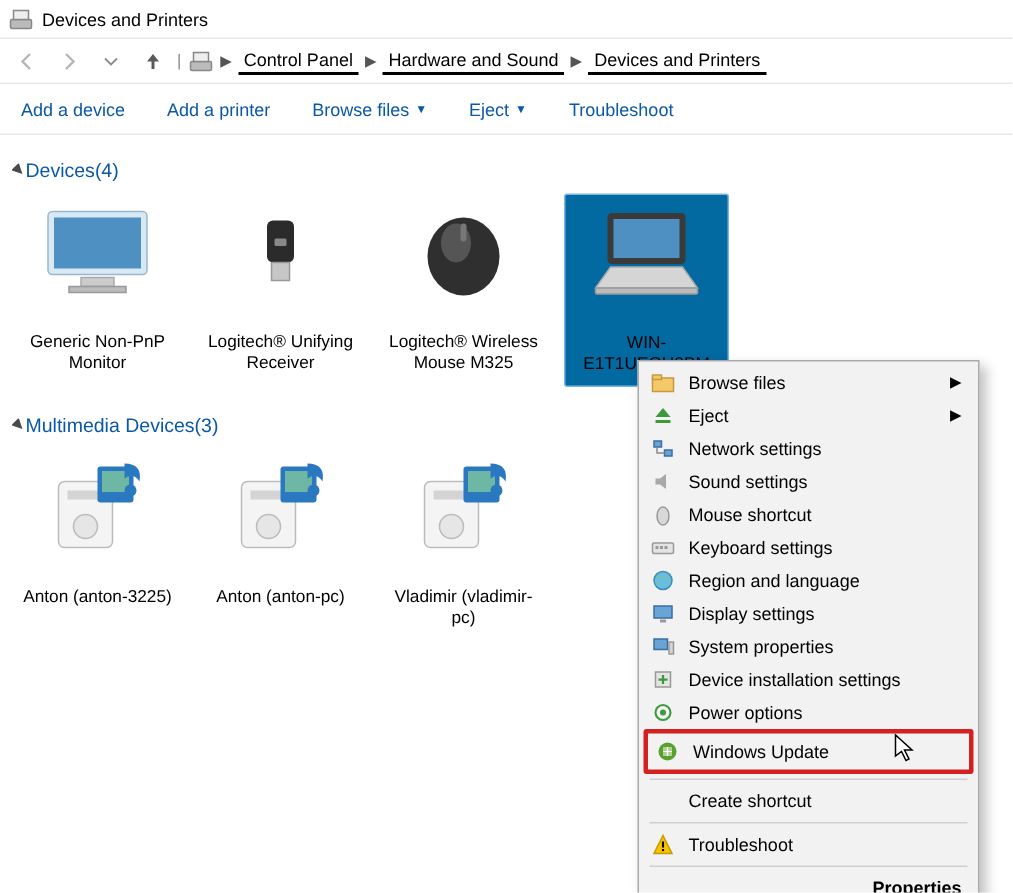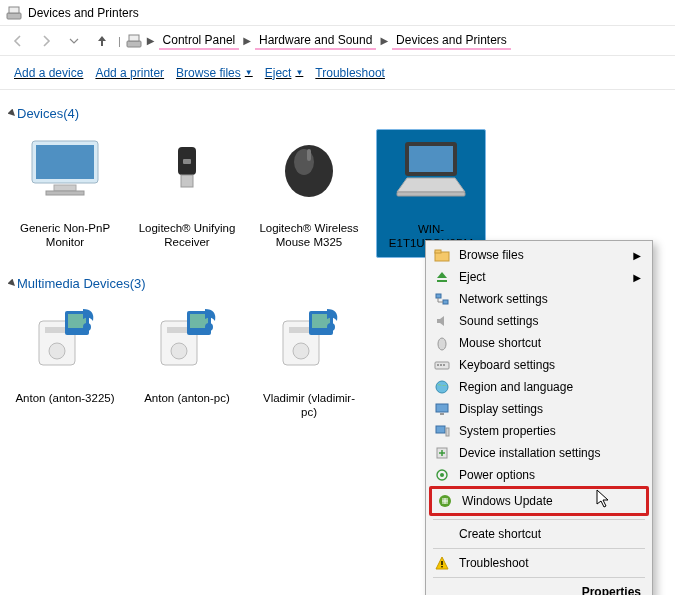--- a/index.html
+++ b/index.html
@@ -34,30 +34,29 @@
   }
   .nav-btn {
     width: 24px; height: 24px; display:flex;align-items:center;justify-content:center;
     color:#555;
   }
   .nav-btn.disabled { color:#bbb; }
   .addr-sep { color:#888; font-size:11px; }
   .addr-icon { width:18px;height:18px; display:flex;align-items:center;justify-content:center;}
   .breadcrumb { display:flex; align-items:center; gap:4px; }
   .crumb { color:#000; padding: 2px 4px; }
-  .crumb-underlined { border-bottom: 2px solid #f9a8d4; padding-bottom:1px; }
+  .crumb-underlined { border-bottom: 2px solid #000000; padding-bottom:1px; }
   .chev { color:#555; font-size:10px; }
   .toolbar {
     height: 34px;
     display:flex;
     align-items:center;
     padding: 0 14px;
-    gap: 12px;
+    gap: 28px;
     border-bottom: 1px solid #e8e8e8;
-    text-decoration: underline;
   }
   .tool { color:#0a58a6; font-size:12px; display:flex;align-items:center;gap:4px; cursor:default;}
   .tool .tri { font-size:8px; color:#0a58a6; }
   .content { padding: 10px 6px; }
   .group-hdr {
     display:flex;align-items:center;gap:0;
     margin: 6px 0 8px 2px;
     color:#0a58a6;
     font-size:13px;
   }

